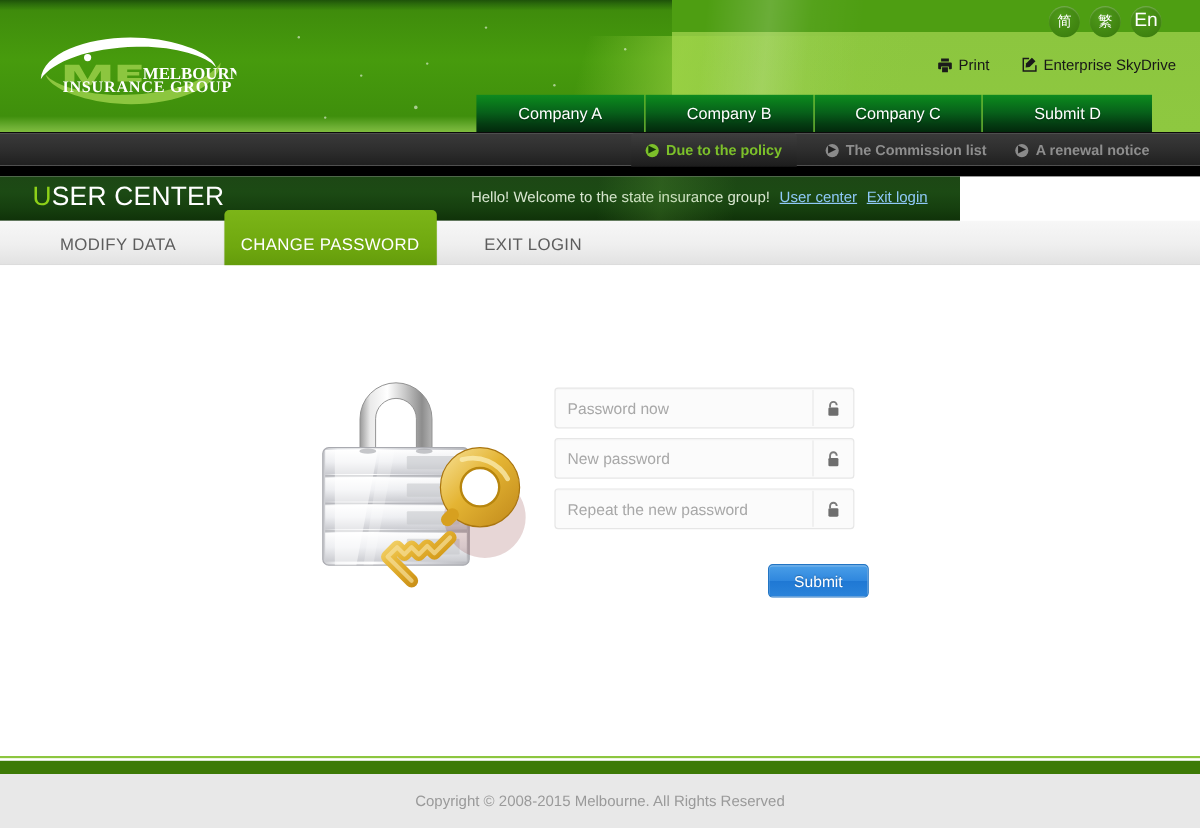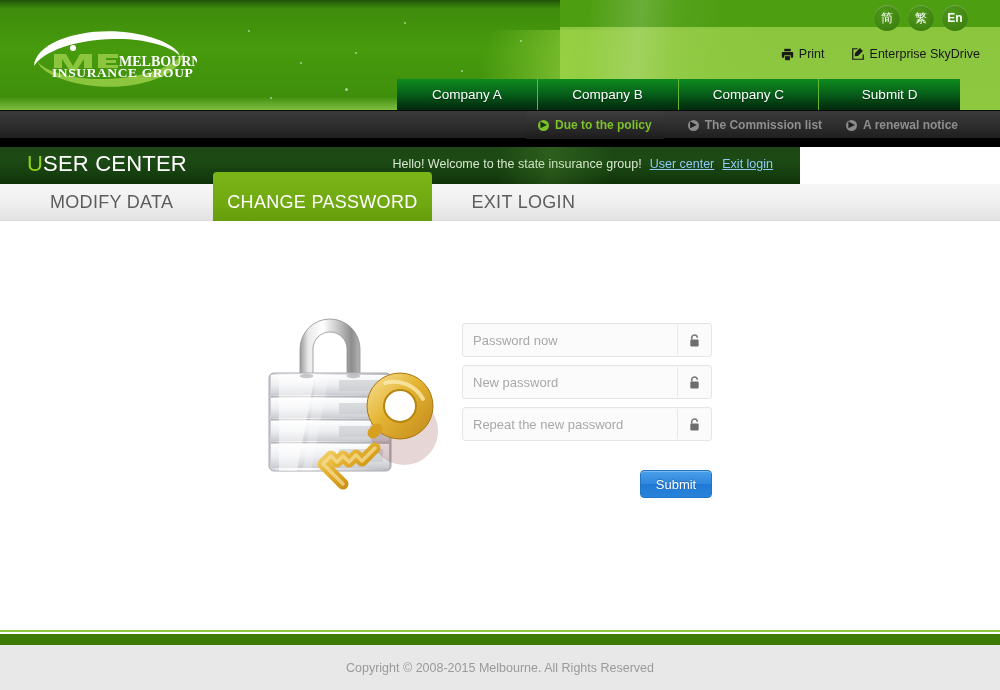--- a/index.html
+++ b/index.html
@@ -47,21 +47,21 @@
 
   
   .lang-wrap { position: absolute; right: 32px; top: 5px; display: flex; gap: 8px; }
   .lang-btn {
     width: 26px; height: 26px; border-radius: 50%;
     background: radial-gradient(circle at 40% 32%, #4f9b1a 0%, #3f8310 70%, #356f0d 100%);
     color: #fff; font-size: 12px; line-height: 26px; text-align: center;
     cursor: pointer; user-select: none;
     box-shadow: inset 0 1px 1px rgba(255,255,255,0.25);
   }
-  .lang-btn.en { font-size: 12px; font-weight: 700; }
+  .lang-btn.en { font-size: 16px; font-weight: 400; }
 
   .hdr-links {
     position: absolute; right: 20px; top: 47px;
     display: flex; align-items: center; gap: 26px;
     font-size: 12.5px; color: #1b1b1b;
   }
   .hdr-link { display: flex; align-items: center; gap: 5px; cursor: pointer; color: #171717; }
   .hdr-link svg { display: block; }
 
   
@@ -131,21 +131,21 @@
   .uc-right a { color: #8fc9f7; text-decoration: underline; cursor: pointer; }
 
   
   .tabbar {
     position: relative; width: 1000px; height: 37px;
     background: linear-gradient(to bottom, #f7f7f7 0%, #efefef 55%, #e2e2e2 100%);
     border-bottom: 1px solid #dcdcdc;
   }
   .tabs { position: absolute; left: 40px; top: 0; display: flex; align-items: center; height: 37px; gap: 30px; }
   .tab {
-    font-size: 18px; color: #5d5d5d; letter-spacing: 0.3px;
+    font-size: 14px; color: #5d5d5d; letter-spacing: 0.3px;
     padding: 5px 10px; cursor: pointer; position: relative;
   }
   .tab.active {
     background: linear-gradient(to bottom, #7cb518 0%, #6fa80f 55%, #5d9409 100%);
     color: #ffffff; border-radius: 4px; padding: 20px 14px;
     box-shadow: 0 1px 1px rgba(0,0,0,0.14);
   }
   .tab.active:after {
     content: ""; position: absolute; left: 50%; margin-left: -6px; bottom: -8px;
     width: 0; height: 0; border-left: 6px solid transparent; border-right: 6px solid transparent;
@@ -172,21 +172,21 @@
     font-family: "Liberation Sans", sans-serif; font-size: 13px; color: #444;
     padding: 0 10px; height: 30px;
   }
   .field input::placeholder { color: #a8a8a8; }
   .field .lockbox {
     width: 34px; height: 30px; display: flex; align-items: center; justify-content: center;
     border-left: 1px solid #e8e8e8;
   }
   .submit-row { margin-top: 29px; margin-left: 178px; }
   .btn-submit {
-    width: 72px; height: 28px; border: 1px solid #2275c4; border-radius: 4px;
+    width: 84px; height: 28px; border: 1px solid #2275c4; border-radius: 4px;
     background: linear-gradient(to bottom, #4a9fe8 0%, #2f87de 50%, #1f78d4 51%, #2a83da 100%);
     color: #fff; font-size: 13px; font-family: "Liberation Sans", sans-serif;
     cursor: pointer; text-shadow: 0 -1px 1px rgba(0,0,0,0.25);
     box-shadow: inset 0 1px 0 rgba(255,255,255,0.28);
   }
 
   
   .footer { position: absolute; left: 0; bottom: 0; width: 1000px; }
   .f-line-thin { width: 1000px; height: 2px; background: #8cc63f; }
   .f-line-gap { width: 1000px; height: 2px; background: #ffffff; }

